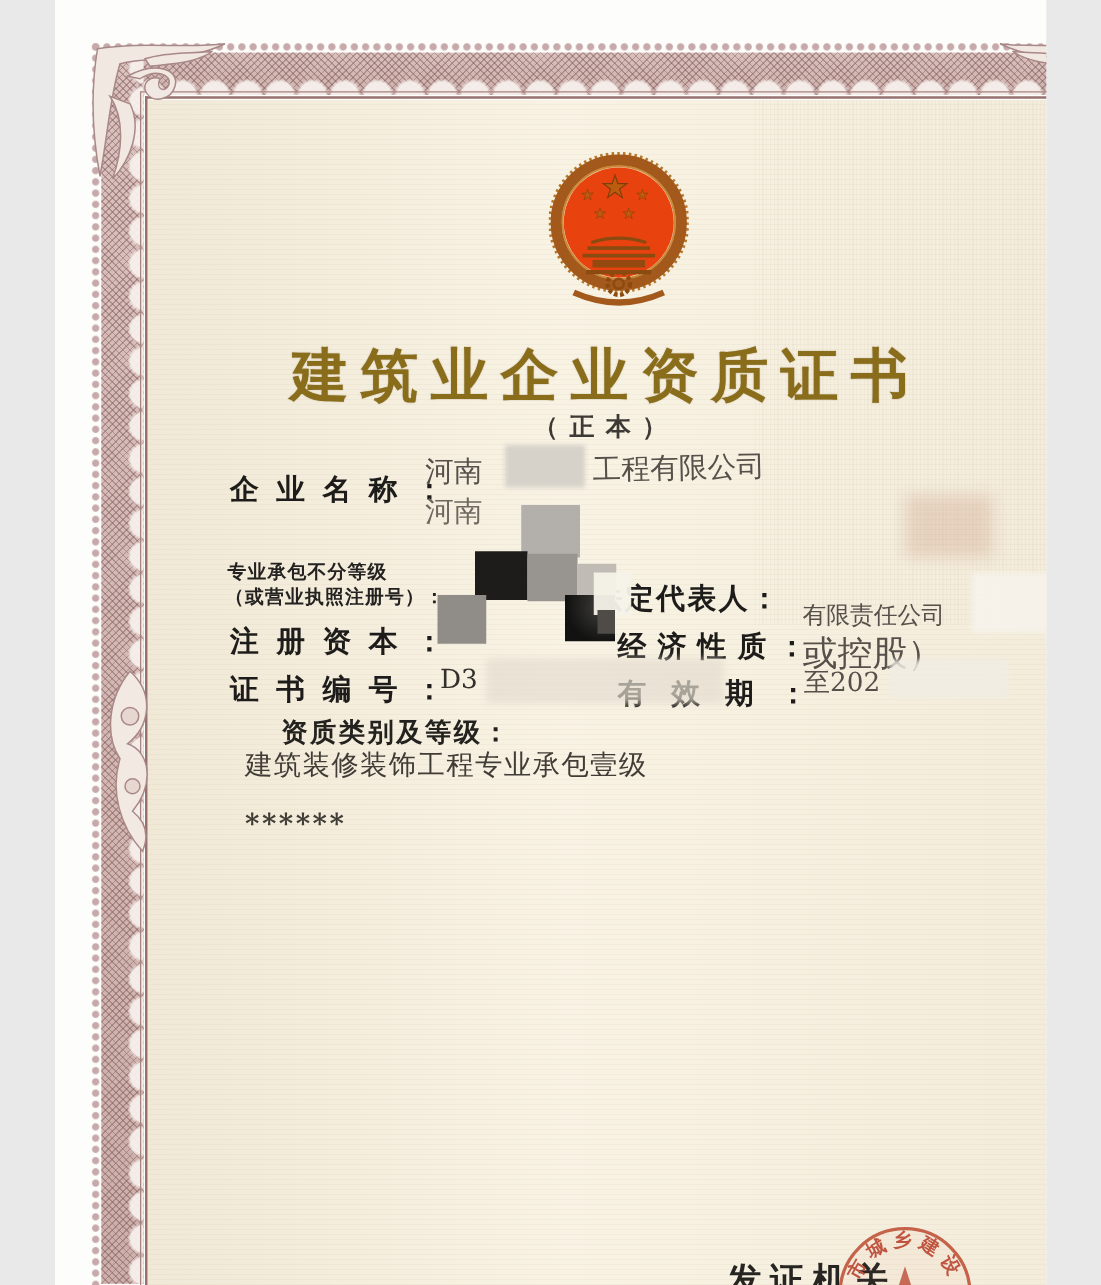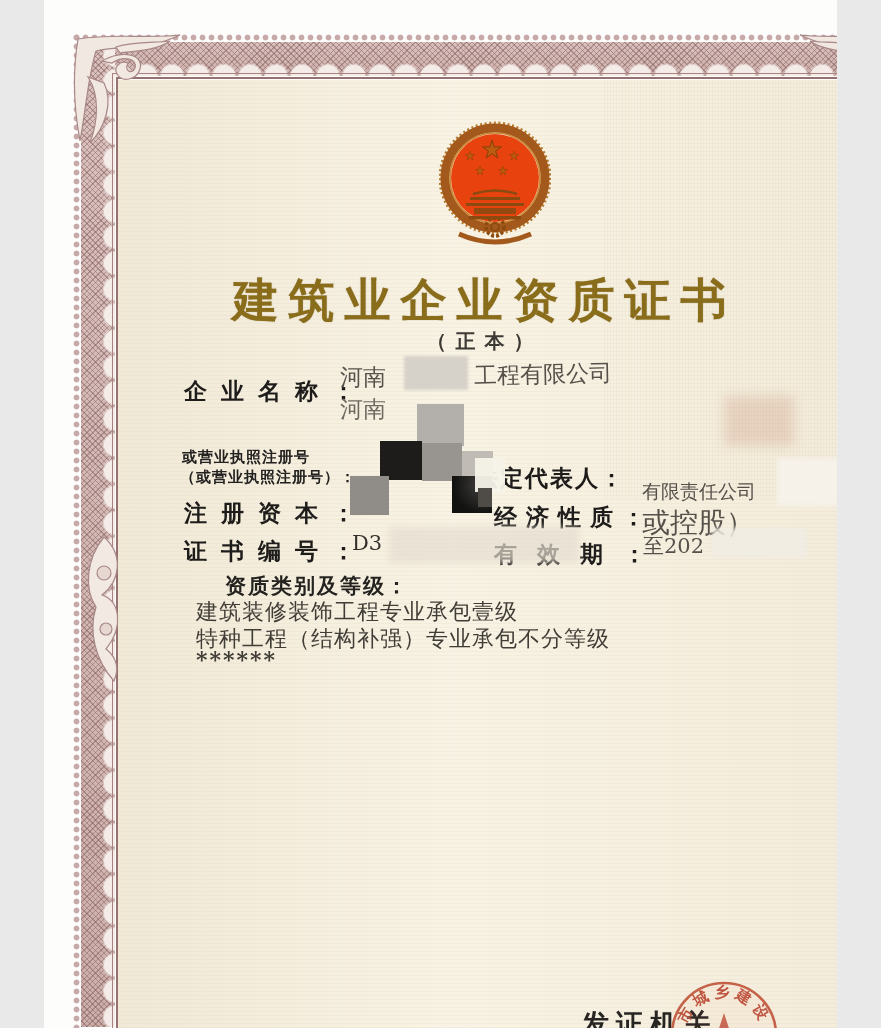--- a/index.html
+++ b/index.html
@@ -110,40 +110,39 @@
     </g>
     <circle cx="56" cy="113" r="9" fill="none" stroke="#8a4a10" stroke-width="3.4" stroke-dasharray="3,2"></circle>
     <circle cx="56" cy="113" r="4" fill="none" stroke="#8a4a10" stroke-width="2"></circle>
     <path d="M20,120 Q56,136 92,120" fill="none" stroke="#a3591b" stroke-width="5"></path>
   </svg>
 
   <div class="title">建筑业企业资质证书</div>
   <div class="subtitle">（正本）</div>
 
   <div class="lbl ls14" style="left:140px;top:376px;">企业名称：</div>
-  <div class="smlbl" style="left:138px;top:448px;">或营业执照注册号</div>
+  <div class="smlbl" style="left:138px;top:448px;">专业承包不分等级</div>
   <div class="smlbl" style="left:136px;top:468px;">（或营业执照注册号）：</div>
   <div class="lbl ls14" style="left:140px;top:498px;">注册资本：</div>
   <div class="lbl ls14" style="left:140px;top:536px;">证书编号：</div>
 
   <div class="lbl ls2" style="left:431px;top:463px;">法定代表人：</div>
   <div class="lbl ls20" style="left:450px;top:539px;">有效期：</div>
   <div class="lbl ls9" style="left:450px;top:502px;">经济性质：</div>
 
   <div class="val" style="left:296px;top:362px;">河南</div>
   <div class="val" style="left:430px;top:359px;transform:rotate(-1.2deg);">工程有限公司</div>
   <div class="val faded" style="left:296px;top:394px;">河南</div>
   <div class="val" style="left:308px;top:531px;font-size:21px;color:#33302c;">D3</div>
   <div class="val" style="left:598px;top:479px;font-size:19px;">有限责任公司</div>
   <div class="val" style="left:598px;top:504px;font-size:28px;font-family:Liberation Mono, monospace;">或控股）</div>
   <div class="val" style="left:599px;top:532px;font-size:21px;">至202</div>
 
   <div class="qlabel" style="left:138px;top:572px;margin-left:43px;">资质类别及等级：</div>
   <div class="qitem" style="left:152px;top:597px;">建筑装修装饰工程专业承包壹级</div>
-  <div class="qitem" style="left:152px;top:624px;">特种工程（结构补强）专业承包不分等级</div>
   <div class="qitem" style="left:152px;top:646px;font-weight:bold;letter-spacing:2px;">******</div>
 
   <div class="issuer">发证机关</div>
 
   <div class="sealwrap">
     <svg width="170" height="53" viewBox="0 0 170 53">
       <defs>
         <path id="sealArc" d="M 44,60 A 38,38 0 0 1 120,60"></path>
         <polygon id="sealStar" points="0,-10 2.25,-3.09 9.51,-3.09 3.63,1.18 5.88,8.09 0,3.82 -5.88,8.09 -3.63,1.18 -9.51,-3.09 -2.25,-3.09"></polygon>
       </defs>

